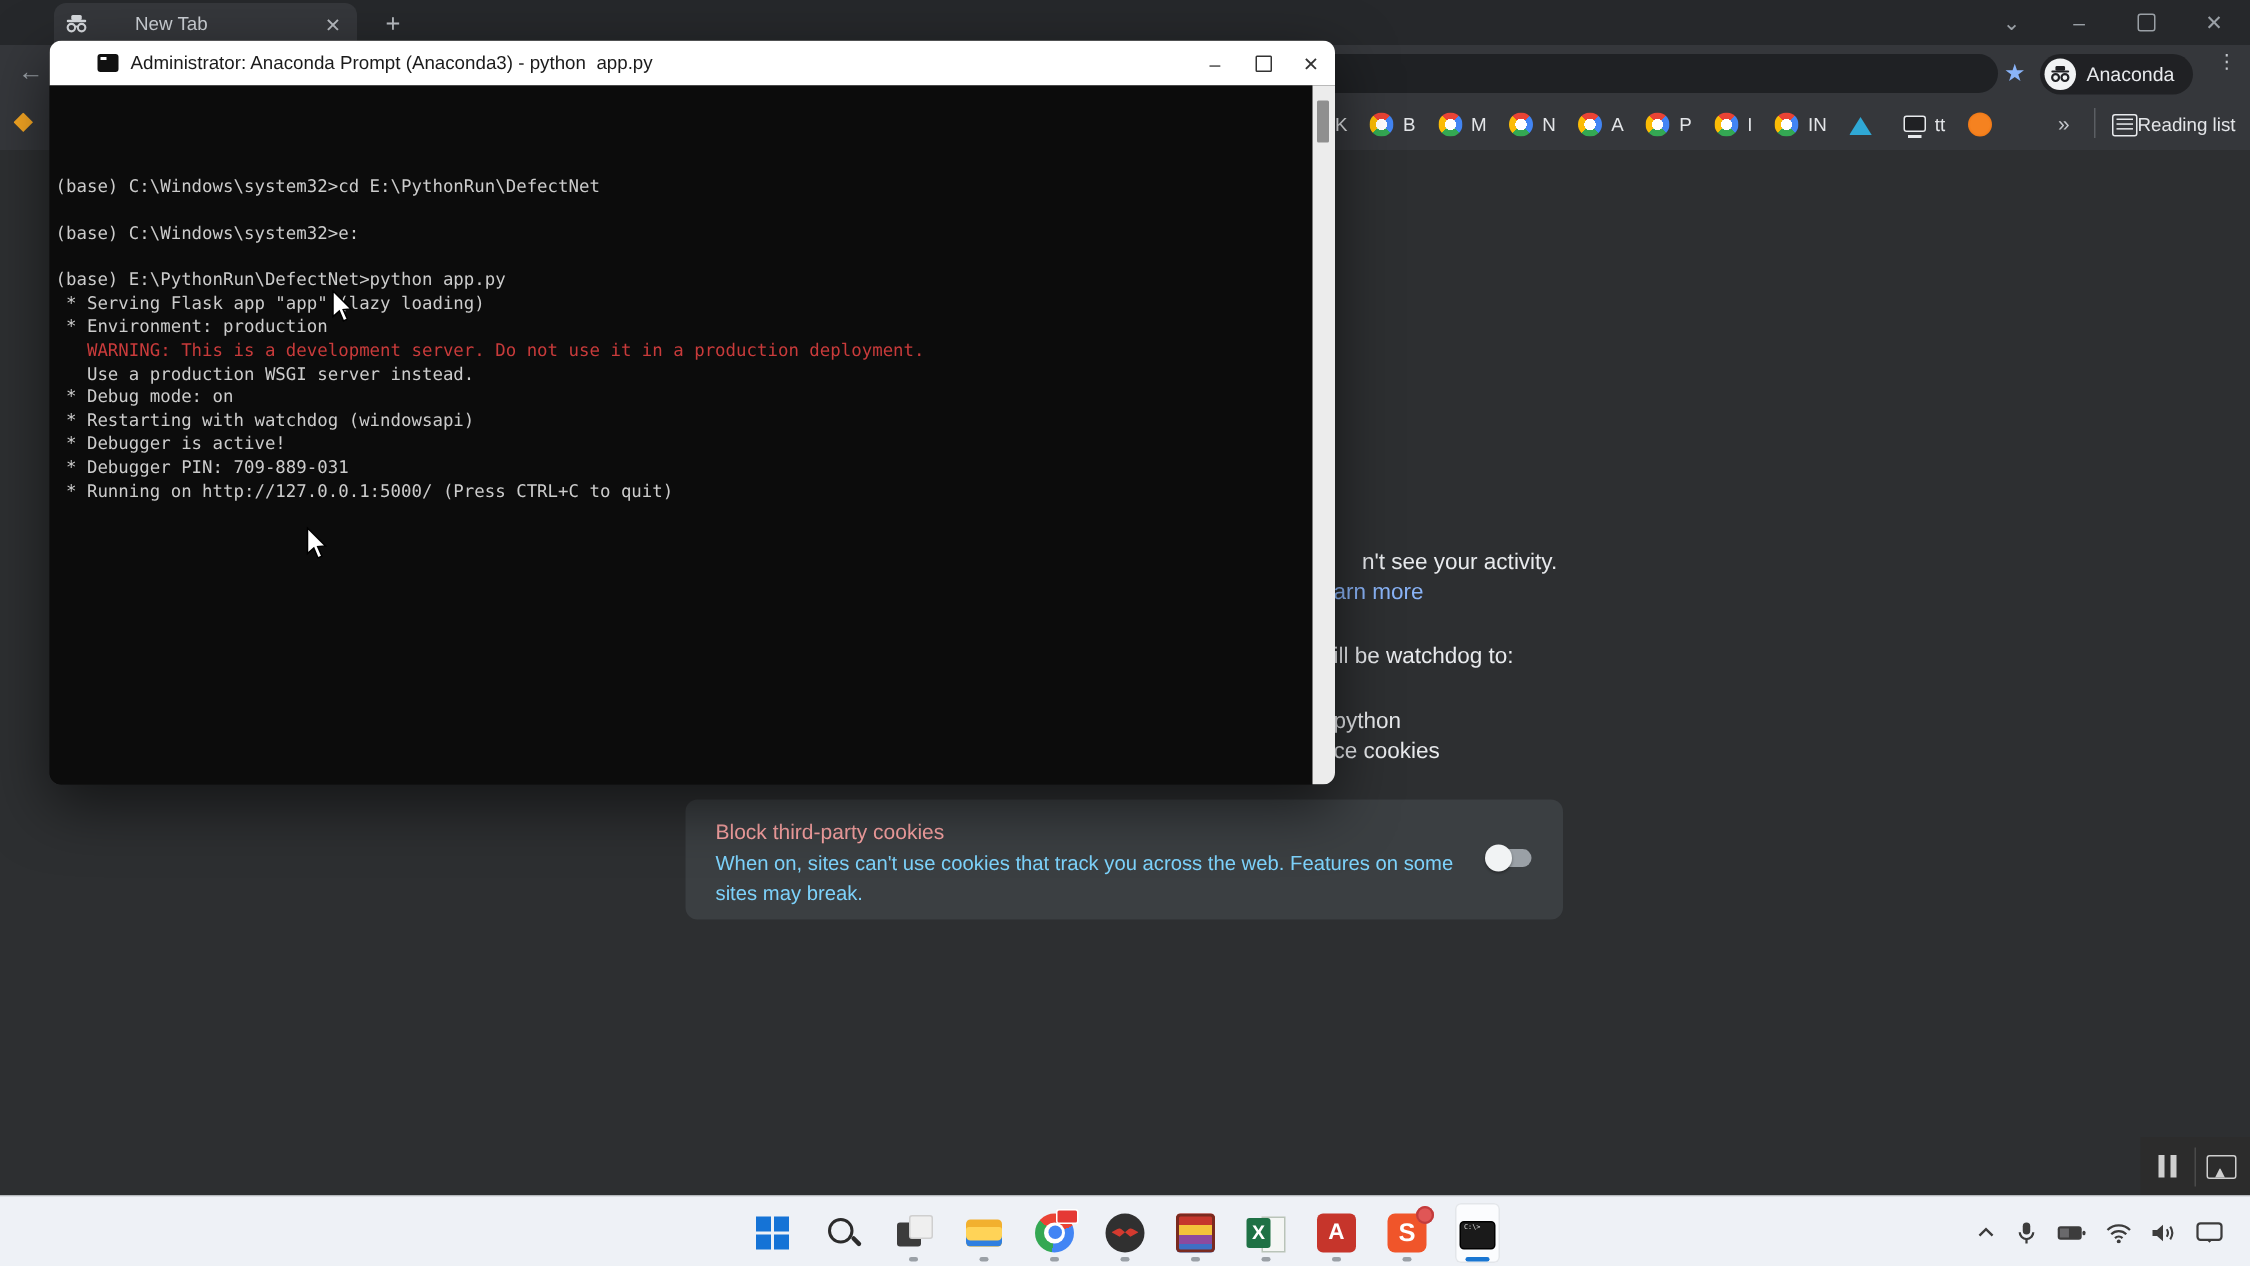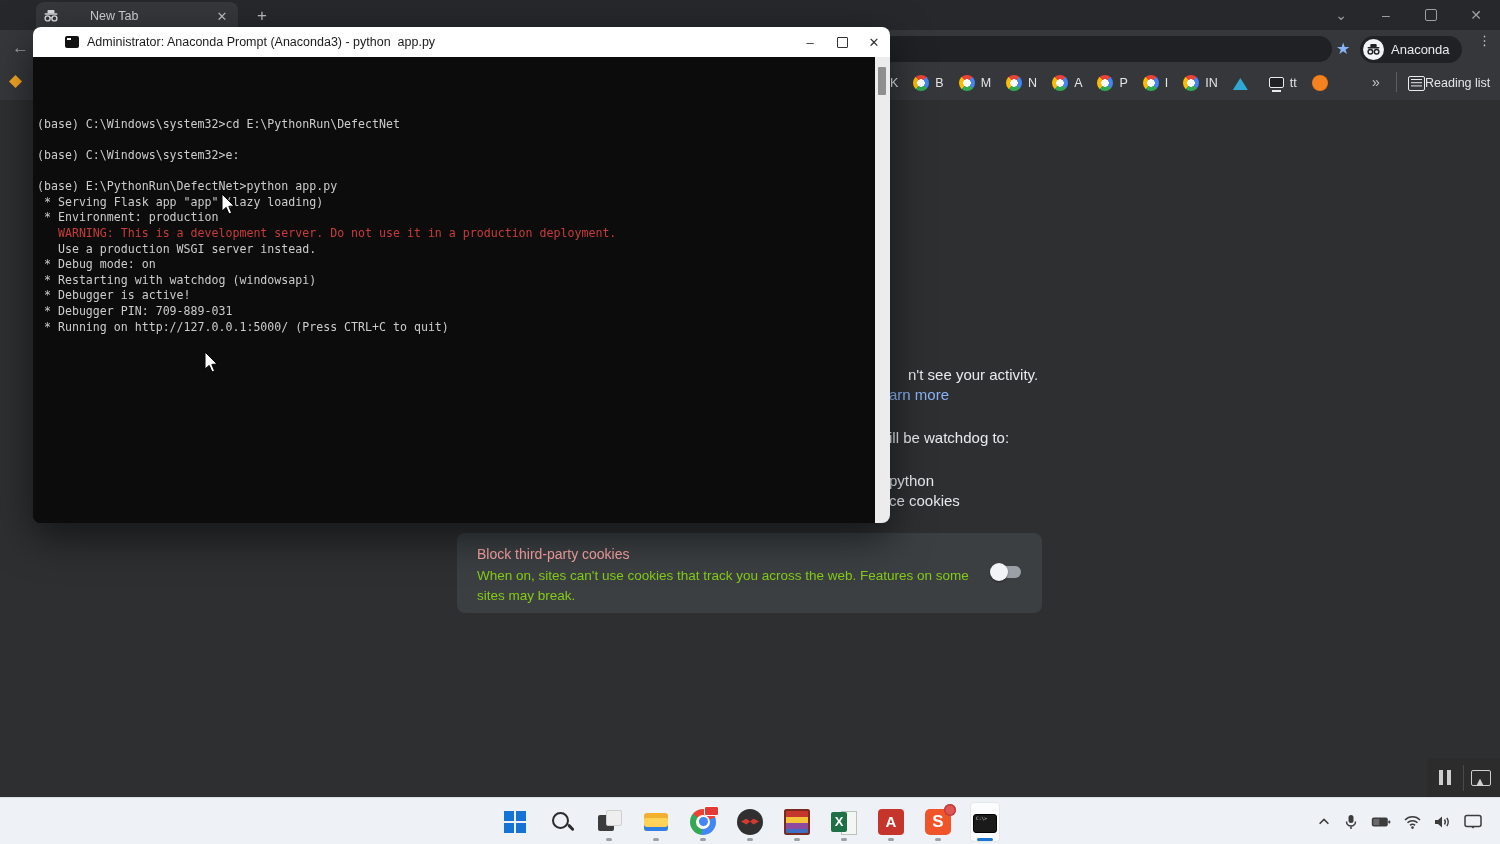--- a/index.html
+++ b/index.html
@@ -51,21 +51,21 @@
   .rl-icon::before{content:"";position:absolute;left:2px;top:2px;right:2px;height:1.6px;background:#e8eaed;box-shadow:0 3.2px 0 #e8eaed, 0 6.4px 0 #e8eaed;}
   .rl-label{color:#e3e5e8;font-size:12.5px;}
   .edge-fav{left:9px;top:75px;width:13px;height:13px;background:#f5a623;
      clip-path:polygon(0 50%,50% 0,100% 50%,50% 100%);}
 
   
   .page-text{color:#e8eaed;font-size:15px;white-space:nowrap;}
   .page-link{color:#8ab4f8;font-size:15px;white-space:nowrap;}
   .cookies-card{left:457px;top:533px;width:585px;height:80px;background:#3b3f42;border-radius:8px;}
   .cc-title{left:477px;top:546px;color:#fca5a5;font-size:14px;}
-  .cc-body{left:477px;top:566px;width:505px;color:#84cc16;font-size:13.5px;line-height:19.5px;}
+  .cc-body{left:477px;top:566px;width:505px;color:#7dd3fc;font-size:13.5px;line-height:19.5px;}
   .toggle{left:993px;top:566px;width:28px;height:12px;background:#9aa0a6;border-radius:7px;}
   .toggle-knob{position:absolute;left:-3px;top:-3px;width:18px;height:18px;border-radius:50%;background:#f1f3f4;box-shadow:0 1px 2px rgba(0,0,0,.4);}
 
   
   .terminal{left:33px;top:27px;width:857px;height:496px;border-radius:8px;
      box-shadow:0 14px 40px rgba(0,0,0,.55);z-index:10;overflow:hidden;background:#0c0c0c;}
   .term-titlebar{position:absolute;left:0;top:0;right:0;height:30px;background:#ffffff;display:flex;align-items:center;padding-left:24px;}
   .term-icon{width:14px;height:12px;background:#111;border-radius:2px;margin:0 8px 0 8px;position:relative;}
   .term-icon::before{content:"";position:absolute;left:2px;top:2px;width:4px;height:1.5px;background:#fff;}
   .term-title{font-size:12.5px;color:#1b1b1b;white-space:pre;flex:1;}

